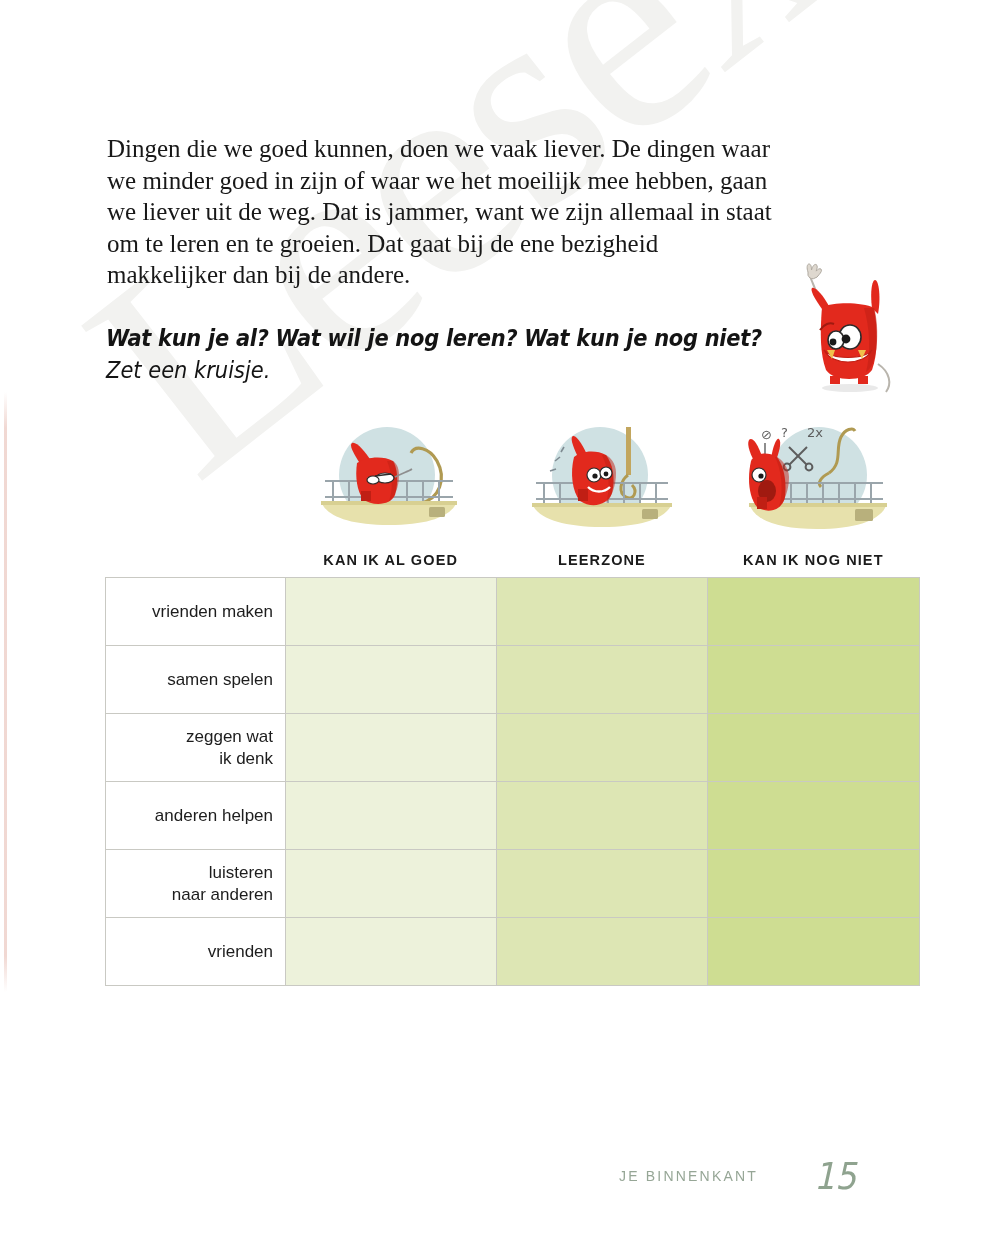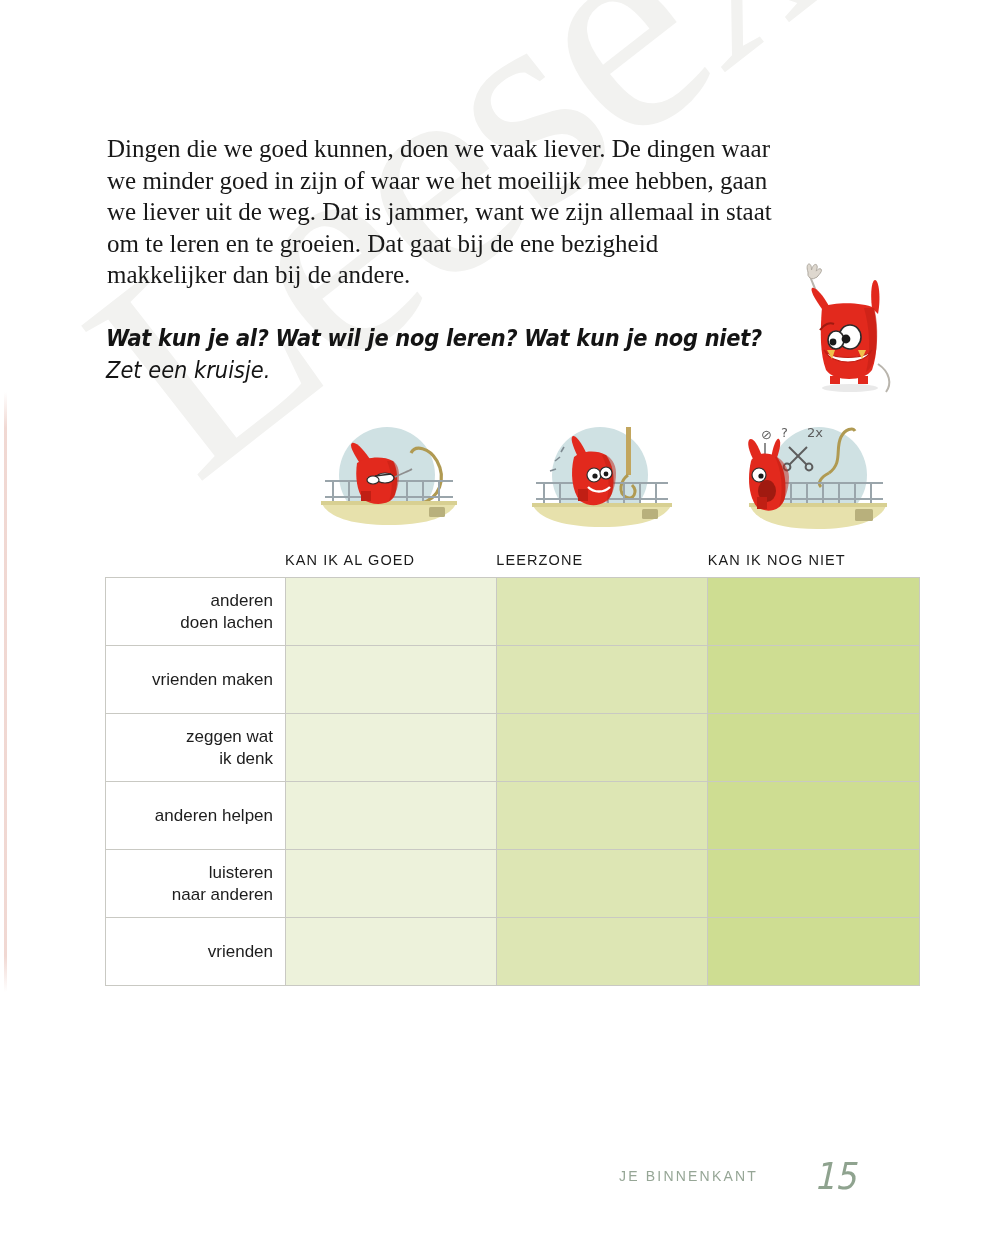--- a/index.html
+++ b/index.html
@@ -119,23 +119,24 @@
   
   #column-headers {
     position: absolute;
     left: 285px;
     top: 552px;
     width: 634px;
     display: flex;
   }
   .column-header {
     width: 212px;
+    text-align: center;
     font-family: "Liberation Sans", sans-serif;
     font-size: 14.5px;
-    font-weight: 400;
+    font-weight: 700;
     letter-spacing: 1.1px;
     color: #1b1b1b;
   }
 
   
   #skills-table {
     position: absolute;
     left: 105px;
     top: 577px;
     width: 814px;
@@ -369,27 +370,27 @@
 
   <div id="column-headers">
     <div class="column-header">KAN IK AL GOED</div>
     <div class="column-header">LEERZONE</div>
     <div class="column-header">KAN IK NOG NIET</div>
   </div>
 
   <table id="skills-table">
     <tbody>
         <tr>
-          <td class="row-label">anderen<br>doen lachen</td>
-          <td class="cell-good"></td>
-          <td class="cell-learn"></td>
-          <td class="cell-notyet"></td>
-        </tr>
-        <tr>
           <td class="row-label">vrienden maken</td>
+          <td class="cell-good"></td>
+          <td class="cell-learn"></td>
+          <td class="cell-notyet"></td>
+        </tr>
+        <tr>
+          <td class="row-label">samen spelen</td>
           <td class="cell-good"></td>
           <td class="cell-learn"></td>
           <td class="cell-notyet"></td>
         </tr>
         <tr>
           <td class="row-label">zeggen wat<br>ik denk</td>
           <td class="cell-good"></td>
           <td class="cell-learn"></td>
           <td class="cell-notyet"></td>
         </tr>

